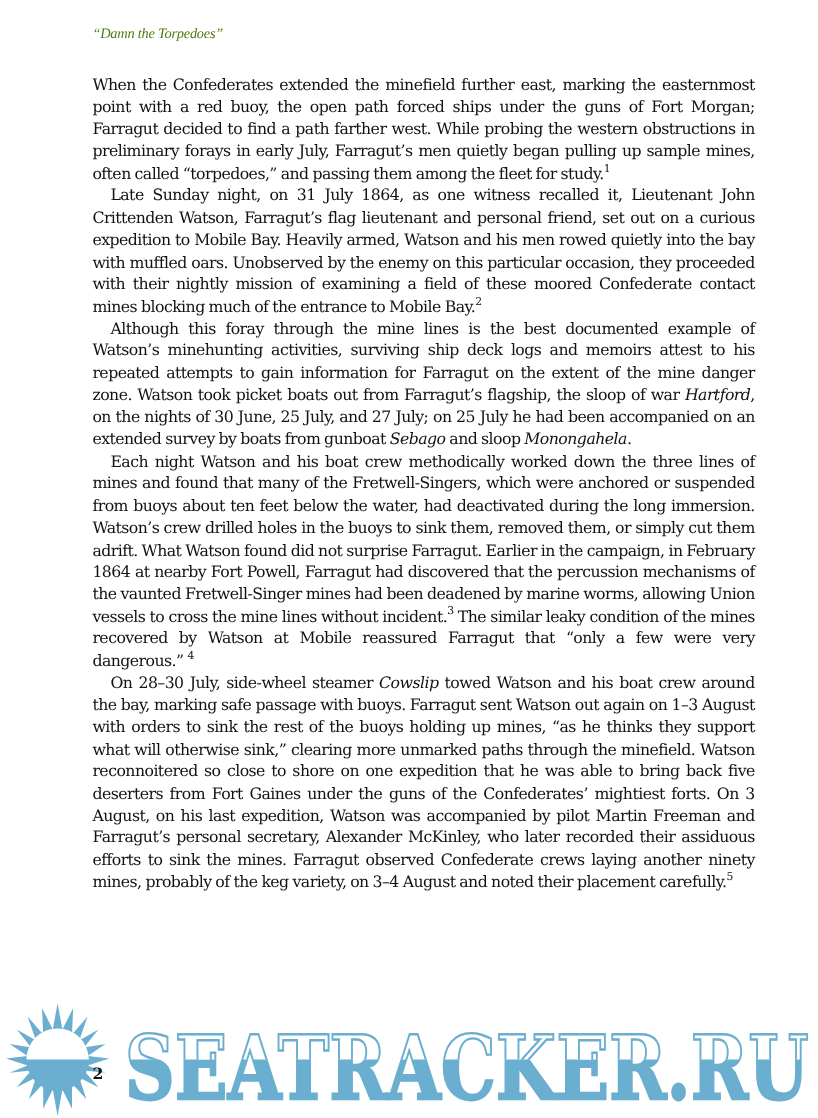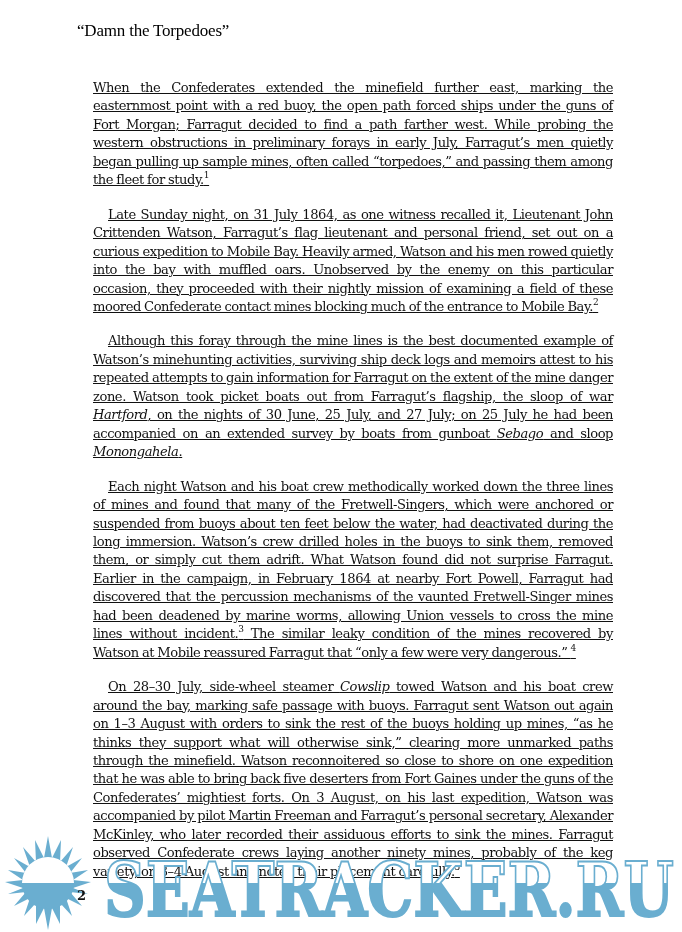--- a/index.html
+++ b/index.html
@@ -1,28 +1,28 @@
 <!DOCTYPE html>
 <html><head>
 <meta charset="utf-8">
 <style>
   html, body { margin: 0; padding: 0; background: #ffffff; }
   body { width: 682px; height: 932px; position: relative; overflow: hidden; }
   .page { position: absolute; left: 0; top: 0; width: 682px; height: 932px; background: #fff; }
   .running-head {
     position: absolute; left: 77px; top: 21px;
-    font-family: "Liberation Serif", serif; 
-    font-size: 17px; color: #000000; letter-spacing: -0.2px;
+    font-family: "Liberation Serif", serif; font-style: italic;
+    font-size: 12px; color: #4d7c0f; letter-spacing: -0.2px;
   }
   .body-text {
     position: absolute; left: 77px; top: 63px; width: 552px;
     font-family: "DejaVu Serif", serif; font-size: 13.1px; line-height: 18.45px;
     color: #111; text-align: justify; letter-spacing: -0.45px; word-spacing: -0.5px;
   }
-  .body-text p { margin: 16px; text-indent: 15px; text-decoration: underline; }
+  .body-text p { margin: 0; text-indent: 15px; }
   .body-text p.first { text-indent: 0; }
   .body-text sup { font-size: 9px; line-height: 0; vertical-align: 6px; }
   .body-text i { font-style: italic; }
   .page-number {
     position: absolute; left: 77px; top: 888px;
     font-family: "DejaVu Serif", serif; font-weight: bold; font-size: 13px; color: #111;
   }
   .watermark { position: absolute; left: 0; top: 836px; width: 682px; height: 96px; pointer-events: none; }
 </style>
 </head>

